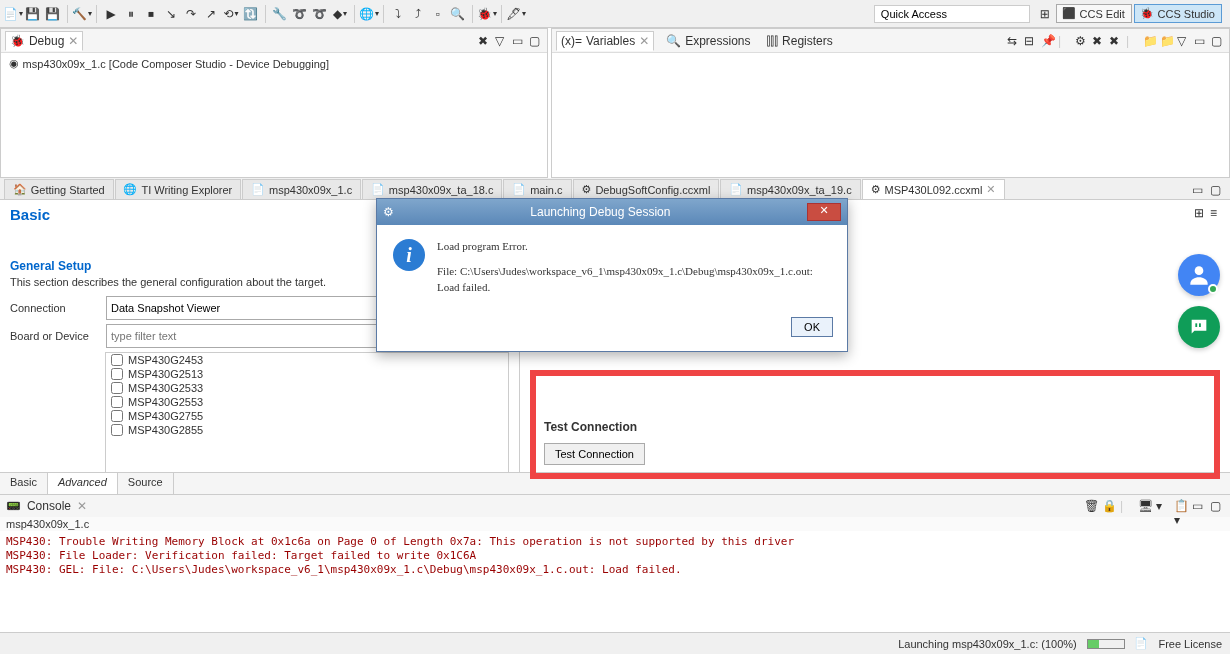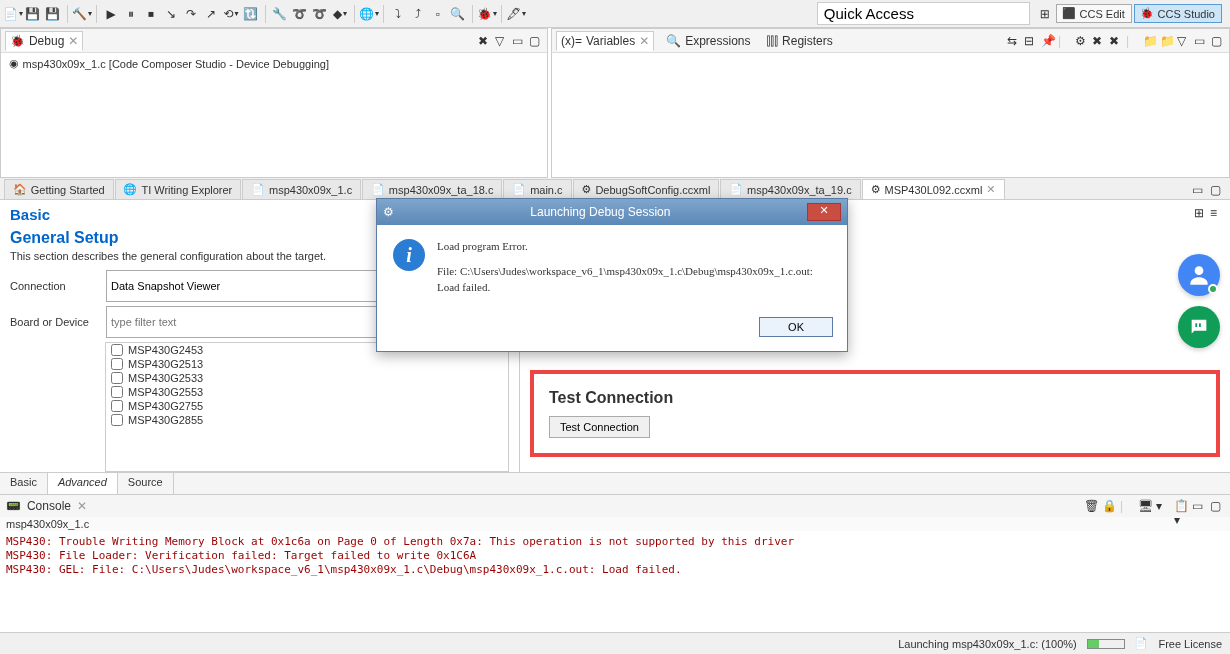--- a/index.html
+++ b/index.html
@@ -1,20 +1,20 @@
 <!DOCTYPE html>
 <html><head>
 <meta charset="utf-8">
 <style>
 * { box-sizing: border-box; margin: 0; padding: 0; }
 body { font-family: "Segoe UI", Tahoma, sans-serif; font-size: 12px; color: #333; background: #fff; width: 1230px; height: 654px; overflow: hidden; position: relative; }
 .toolbar { height: 28px; background: #f0f0f0; border-bottom: 1px solid #ccc; display: flex; align-items: center; padding: 0 4px; gap: 2px; }
 .toolbar-icon { width: 18px; height: 18px; display: flex; align-items: center; justify-content: center; cursor: pointer; font-size: 12px; }
 .toolbar-sep { width: 1px; height: 18px; background: #ccc; margin: 0 3px; }
-.quick-access { margin-left: auto; border: 1px solid #ccc; padding: 2px 6px; background: #fff; font-size: 15px; }
+.quick-access { margin-left: auto; border: 1px solid #ccc; padding: 2px 6px; background: #fff; font-size: 11px; }
 .perspective-bar { display: flex; align-items: center; gap: 2px; padding: 0 4px; }
 .perspective-btn { border: 1px solid #aaa; background: #f8f8f8; padding: 2px 6px; display: flex; align-items: center; gap: 3px; font-size: 11px; cursor: pointer; }
 .perspective-btn.active { background: #cde6f7; border-color: #5b9bd5; }
 .main-split { display: flex; height: 150px; }
 .debug-panel, .vars-panel { border: 1px solid #ccc; background: #fff; position: relative; }
 .debug-panel { width: 548px; }
 .vars-panel { flex: 1; margin-left: 3px; }
 .panel-tabbar { height: 24px; background: #f5f5f5; border-bottom: 1px solid #ddd; display: flex; align-items: center; padding: 0 4px; gap: 8px; }
 .panel-tab { display: flex; align-items: center; gap: 4px; padding: 2px 4px; cursor: pointer; }
 .panel-tab.active { background: #fff; border: 1px solid #ccc; border-bottom: 1px solid #fff; }
@@ -22,49 +22,49 @@
 .mini-icon { width: 14px; height: 14px; cursor: pointer; display: inline-block; }
 .debug-content { padding: 4px 8px; }
 .debug-item { display: flex; align-items: center; gap: 4px; font-size: 11px; }
 .editor-tabs { height: 22px; background: #f0f0f0; display: flex; align-items: flex-end; gap: 1px; border-bottom: 1px solid #ccc; padding: 0 4px; }
 .editor-tab { padding: 3px 8px; background: #e8e8e8; border: 1px solid #ccc; border-bottom: none; font-size: 11px; display: flex; align-items: center; gap: 4px; cursor: pointer; white-space: nowrap; }
 .editor-tab.active { background: #fff; }
 .editor-body { display: flex; height: 272px; }
 .editor-left { width: 520px; background: #fff; border-right: 1px solid #ccc; padding: 6px 10px; overflow: hidden; }
 .editor-right { flex: 1; background: #fff; padding: 6px 10px; position: relative; }
 .section-title { color: #0066cc; font-size: 15px; font-weight: bold; margin-bottom: 6px; }
-.sub-title { color: #0066cc; font-size: 16px; font-weight: bold; margin-bottom: 3px; }
+.sub-title { color: #0066cc; font-size: 12px; font-weight: bold; margin-bottom: 3px; margin-top: 36px; }
 .desc { font-size: 11px; margin-bottom: 8px; }
 .form-row { display: flex; align-items: center; gap: 6px; margin-bottom: 4px; }
 .form-label { width: 90px; font-size: 11px; }
-.form-input { flex: 1; border: 1px solid #aaa; padding: 2px 4px; font-size: 11px; height: 32px; }
+.form-input { flex: 1; border: 1px solid #aaa; padding: 2px 4px; font-size: 11px; height: 24px; }
 .device-list { border: 1px solid #ccc; height: 130px; overflow-y: auto; margin-left: 95px; }
 .device-item { display: flex; align-items: center; gap: 5px; padding: 1px 5px; font-size: 11px; }
 .device-item input[type=checkbox] { width: 12px; height: 12px; }
-.test-box { border: 4px solid #ef4444; padding: 15px; margin-top: 10px; }
+.test-box { border: 6px solid #ef4444; padding: 8px; margin-top: 10px; }
 .test-btn { border: 1px solid #aaa; background: #f0f0f0; padding: 4px 10px; font-size: 11px; cursor: pointer; margin-top: 6px; }
 .bottom-tabs { height: 22px; background: #f5f5f5; border-top: 1px solid #ccc; display: flex; }
 .bottom-tab { padding: 3px 10px; border-right: 1px solid #ccc; font-size: 11px; cursor: pointer; }
 .bottom-tab.active { background: #fff; font-style: italic; }
 .console-panel { border-top: 1px solid #ccc; }
 .console-header { height: 22px; display: flex; align-items: center; background: #f5f5f5; padding: 0 6px; gap: 6px; }
 .console-toolbar { margin-left: auto; display: flex; gap: 4px; }
 .console-sub { font-size: 11px; padding: 1px 6px; background: #fafafa; }
 .console-body { font-family: "Consolas", monospace; font-size: 11px; padding: 4px 6px; color: #990000; line-height: 1.25; height: 90px; background: #fff; }
 .status-bar { position: absolute; bottom: 0; left: 0; right: 0; height: 22px; background: #f0f0f0; border-top: 1px solid #ccc; display: flex; align-items: center; justify-content: flex-end; padding: 0 8px; gap: 10px; font-size: 11px; }
 .progress { width: 38px; height: 10px; border: 1px solid #888; position: relative; }
 .progress-fill { background: #6c6; height: 100%; width: 30%; }
 .dialog-overlay { position: absolute; left: 376px; top: 198px; width: 472px; background: #fff; border: 1px solid #5b7aa5; box-shadow: 0 4px 12px rgba(0,0,0,0.3); z-index: 100; }
 .dialog-title { height: 26px; background: linear-gradient(#7fa6cc, #5b88b8); color: #fff; display: flex; align-items: center; padding: 0 6px; font-size: 12px; }
 .dialog-close { margin-left: auto; background: #c94d41; border: 1px solid #a33; color: #fff; width: 34px; height: 18px; text-align: center; font-size: 11px; cursor: pointer; }
 .dialog-body { display: flex; padding: 14px 16px; gap: 12px; }
 .info-icon { width: 32px; height: 32px; border-radius: 50%; background: #2b7cd3; color: #fff; display: flex; align-items: center; justify-content: center; font-weight: bold; font-size: 20px; font-style: italic; font-family: Georgia, serif; flex-shrink: 0; }
 .dialog-text { font-size: 11px; line-height: 1.4; font-family: Liberation Serif, serif; }
 .dialog-footer { display: flex; justify-content: flex-end; padding: 8px 14px 14px; }
-.ok-btn { border: 1px solid #5b7aa5; background: #eaf2fb; padding: 3px 28px; font-size: 11px; cursor: pointer; }
+.ok-btn { border: 1px solid #5b7aa5; background: #eaf2fb; padding: 3px 12px; font-size: 11px; cursor: pointer; }
 .floating-right { position: absolute; right: 10px; top: 254px; display: flex; flex-direction: column; gap: 10px; z-index: 50; }
 .circle-btn { width: 42px; height: 42px; border-radius: 50%; display: flex; align-items: center; justify-content: center; font-size: 18px; color: #fff; box-shadow: 0 2px 5px rgba(0,0,0,0.2); cursor: pointer; }
 .circle-blue { background: #4285f4; position: relative; }
 .circle-green { background: #0f9d58; }
 .status-dot { position: absolute; bottom: 2px; right: 2px; width: 10px; height: 10px; border-radius: 50%; background: #34a853; border: 2px solid #fff; }
 svg { display: block; }
 .dd { font-size: 8px; margin-left: 1px; }
 </style>
 </head>
 <body>

